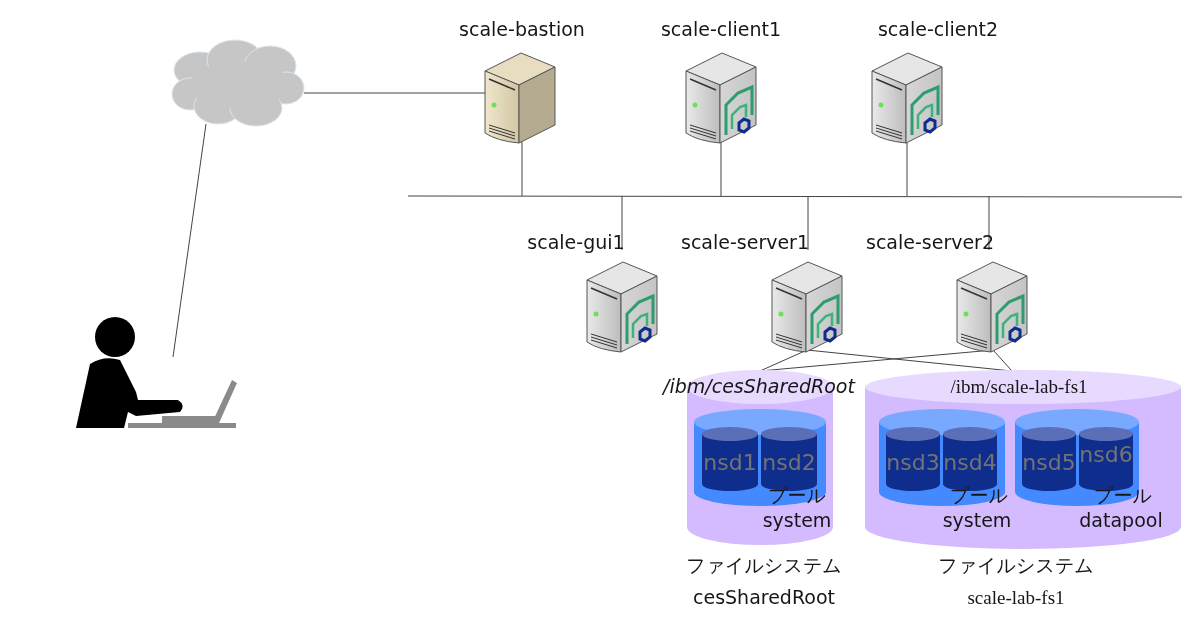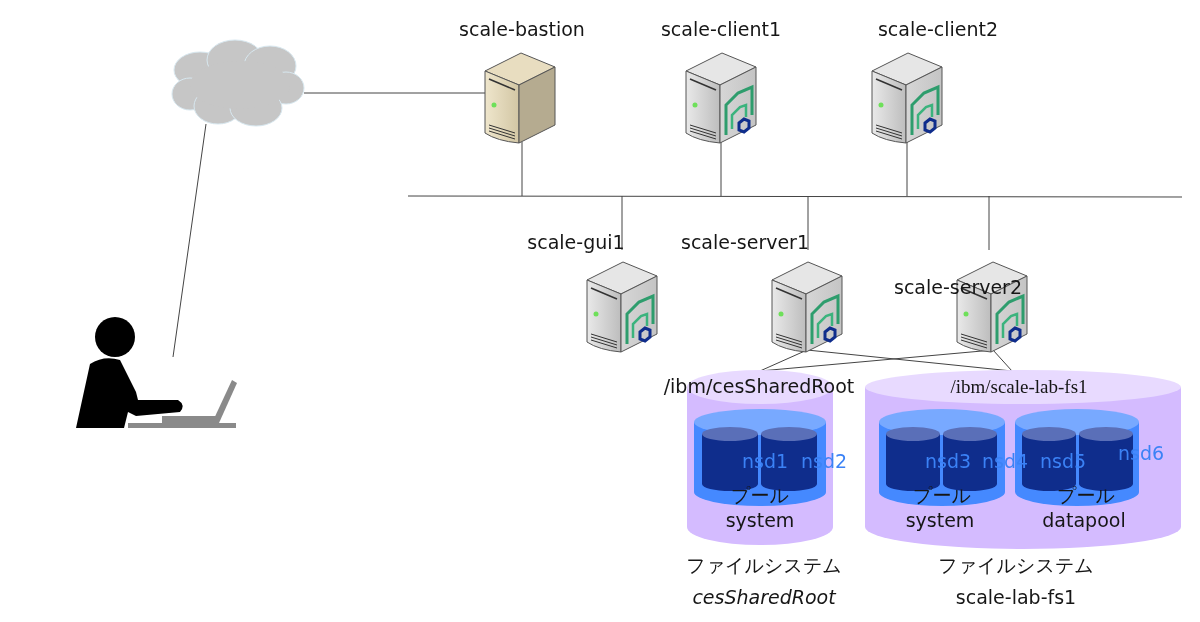--- a/index.html
+++ b/index.html
@@ -1,22 +1,22 @@
 <!DOCTYPE html>
 <html><head>
 <meta charset="utf-8">
 <style>
   html, body { margin: 0; padding: 0; background: #ffffff; }
   body { width: 1200px; height: 622px; position: relative; overflow: hidden;
          font-family: "DejaVu Sans", "Liberation Sans", sans-serif; color: #161616; }
   #diagram { position: absolute; left: 0; top: 0; }
   .lbl { position: absolute; font-size: 19px; white-space: nowrap; color: #161616;
          transform: translateX(-50%); line-height: 1; }
-  .disk-lbl { position: absolute; font-size: 19px; color: #3b82f6; transform: translateX(-50%); line-height: 1; white-space: nowrap; margin-left: 35px; }
-  .pool-lbl { position: absolute; font-size: 19px; color: #161616; transform: translateX(-50%); line-height: 1.1; white-space: nowrap; text-align: center; }
+  .disk-lbl { position: absolute; font-size: 22px; color: #737373; transform: translateX(-50%); line-height: 1; white-space: nowrap; }
+  .pool-lbl { position: absolute; font-size: 19px; color: #161616; transform: translateX(-50%); line-height: 1.1; white-space: nowrap; text-align: center; margin-left: 37px; }
 </style>
 </head>
 <body>
 
 <svg id="diagram" width="1200" height="622" viewBox="0 0 1200 622" xmlns="http://www.w3.org/2000/svg">
   <defs>
     <linearGradient id="srvFront" x1="0" x2="1" y1="0" y2="0">
       <stop offset="0" stop-color="#e9e9e9"></stop>
       <stop offset="1" stop-color="#bdbdbd"></stop>
     </linearGradient>
@@ -155,35 +155,35 @@
       <ellipse cx="1106" cy="434" rx="27" ry="7" fill="#5a6fb8"></ellipse>
     </g>
   </g>
 </svg>
 
 <div class="lbl" style="left:522px; top:20px;">scale-bastion</div>
 <div class="lbl" style="left:721px; top:20px;">scale-client1</div>
 <div class="lbl" style="left:907px; top:20px;margin-left:31px;">scale-client2</div>
 <div class="lbl" style="left:576px; top:233px;">scale-gui1</div>
 <div class="lbl" style="left:745px; top:233px;">scale-server1</div>
-<div class="lbl" style="left:958px; top:233px;margin-top:45px;">scale-server2</div>
+<div class="lbl" style="left:930px; top:233px;">scale-server2</div>
 
-<div class="lbl" style="left:759px; top:377px;">/ibm/cesSharedRoot</div>
+<div class="lbl" style="left:759px; top:377px;font-style:italic;">/ibm/cesSharedRoot</div>
 <div class="lbl" style="left:1019px; top:377px;font-family:Liberation Serif, serif;">/ibm/scale-lab-fs1</div>
 
 <div class="disk-lbl" style="left:730px; top:452px;">nsd1</div>
 <div class="disk-lbl" style="left:789px; top:452px;text-align:center;">nsd2</div>
 <div class="disk-lbl" style="left:913px; top:452px;text-align:center;">nsd3</div>
 <div class="disk-lbl" style="left:970px; top:452px;">nsd4</div>
-<div class="disk-lbl" style="left:1028px; top:452px;">nsd5</div>
+<div class="disk-lbl" style="left:1049px; top:452px;">nsd5</div>
 <div class="disk-lbl" style="left:1106px; top:444px;">nsd6</div>
 
 <div class="pool-lbl" style="left:760px; top:485px;">プール</div>
 <div class="pool-lbl" style="left:760px; top:510px;">system</div>
 <div class="pool-lbl" style="left:942px; top:485px;">プール</div>
 <div class="pool-lbl" style="left:940px; top:510px;">system</div>
 <div class="pool-lbl" style="left:1086px; top:485px;">プール</div>
 <div class="pool-lbl" style="left:1084px; top:510px;text-align:right;">datapool</div>
 
 <div class="lbl" style="left:764px; top:556px;">ファイルシステム</div>
-<div class="lbl" style="left:764px; top:588px;font-style:italic;">cesSharedRoot</div>
+<div class="lbl" style="left:764px; top:588px;">cesSharedRoot</div>
 <div class="lbl" style="left:1016px; top:556px;">ファイルシステム</div>
-<div class="lbl" style="left:1016px; top:588px;">scale-lab-fs1</div>
+<div class="lbl" style="left:1016px; top:588px;font-family:Liberation Serif, serif;">scale-lab-fs1</div>
 
 </body></html>

